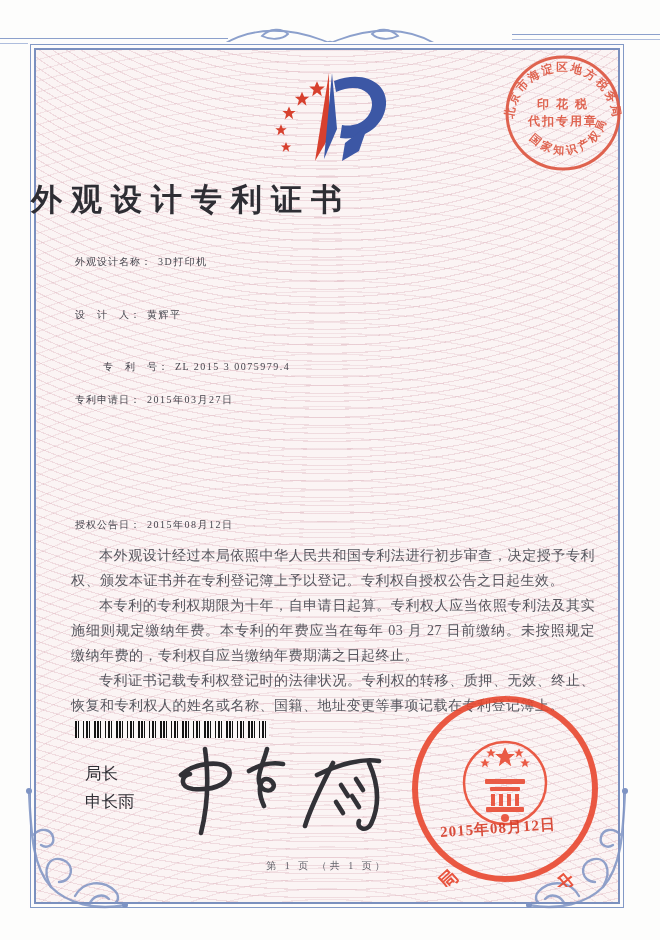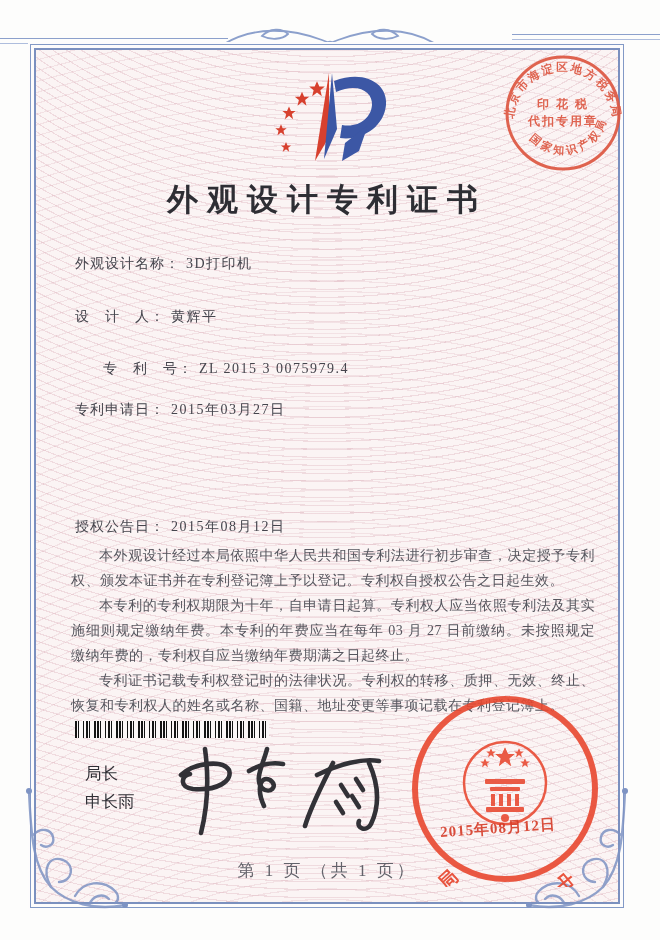--- a/index.html
+++ b/index.html
@@ -35,27 +35,27 @@
   
   .cert-no{position:absolute;left:44px;top:22px;font-size:15.5px;color:#4a4a52;}
   .cert-no .lab{letter-spacing:7px;}
   .cert-no .num{letter-spacing:1px;}
 
   .logo{position:absolute;left:237px;top:22px;}
 
   .tax-stamp{position:absolute;right:-4px;top:4px;opacity:.92;}
 
   .title{
-    position:absolute;left:0;right:0;top:134px;text-align:center;
+    position:absolute;left:0;right:0;top:134px;
     font-size:31px;font-weight:600;letter-spacing:9px;color:#2e2e34;
   }
 
-  .field{position:absolute;left:44px;font-size:14px;color:#45454d;letter-spacing:1px;white-space:nowrap;}
+  .field{position:absolute;left:44px;font-size:10px;color:#45454d;letter-spacing:1px;white-space:nowrap;}
   .field .val{margin-left:6px;letter-spacing:1.5px;}
-  .f0{top:210px;} .f1{top:263px;} .f2{top:315px;margin-left:28px;} .f3{top:356px;} .f4{top:420px;} .f5{top:473px;}
+  .f0{top:210px;} .f1{top:263px;} .f2{top:315px;margin-left:28px;} .f3{top:348px;} .f4{top:420px;} .f5{top:473px;}
 
   .body-text{
     position:absolute;left:40px;right:28px;top:498px;
     font-size:14px;line-height:25px;color:#56565e;text-align:justify;letter-spacing:.5px;
   }
   .body-text p{margin:0;text-indent:2em;}
 
   .barcode{
     position:absolute;left:44px;top:676px;width:194px;height:17px;
     background:repeating-linear-gradient(90deg,
@@ -68,21 +68,21 @@
   .signature{position:absolute;left:128px;top:688px;}
 
   .seal{position:absolute;left:376px;top:646px;width:196px;height:196px;}
   .seal svg{position:absolute;inset:0;}
   .seal-date{
     position:absolute;left:0;right:14px;top:128px;text-align:center;
     font-size:15px;font-weight:700;color:#d63c28;letter-spacing:1px;
     transform:rotate(-4deg);opacity:.9;
   }
 
-  .footer{position:absolute;left:0;right:0;top:814px;text-align:center;font-size:17px;color:#63636b;letter-spacing:3px;}
+  .footer{position:absolute;left:0;right:0;top:814px;text-align:center;font-size:10px;color:#63636b;letter-spacing:3px;}
 </style>
 </head>
 <body>
 
 <div class="photo">
 
   <div class="top-ornament">
     <div class="orn-line left"></div>
     <div class="orn-line right"></div>
     <svg class="orn-center" width="224" height="46" viewBox="0 0 224 46">

